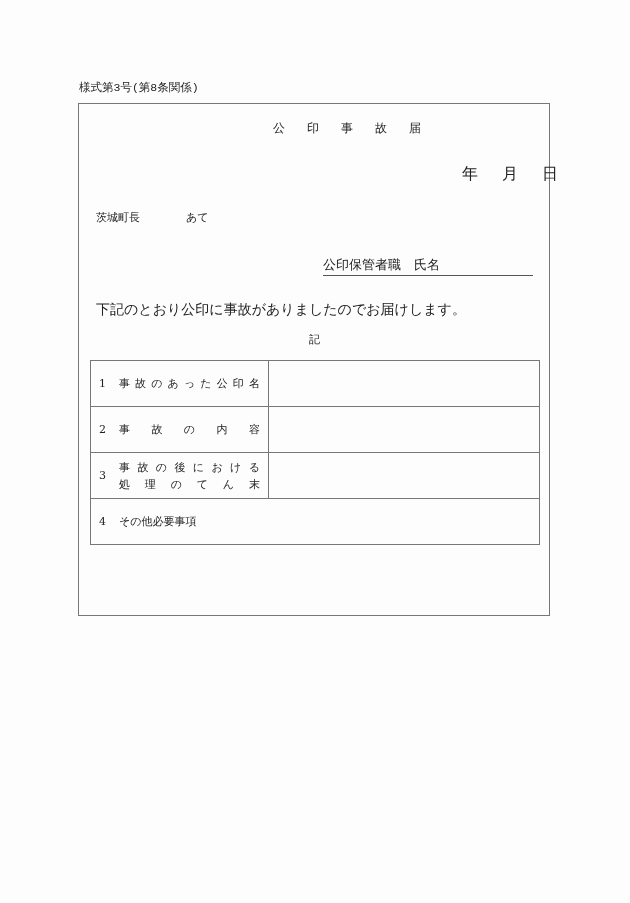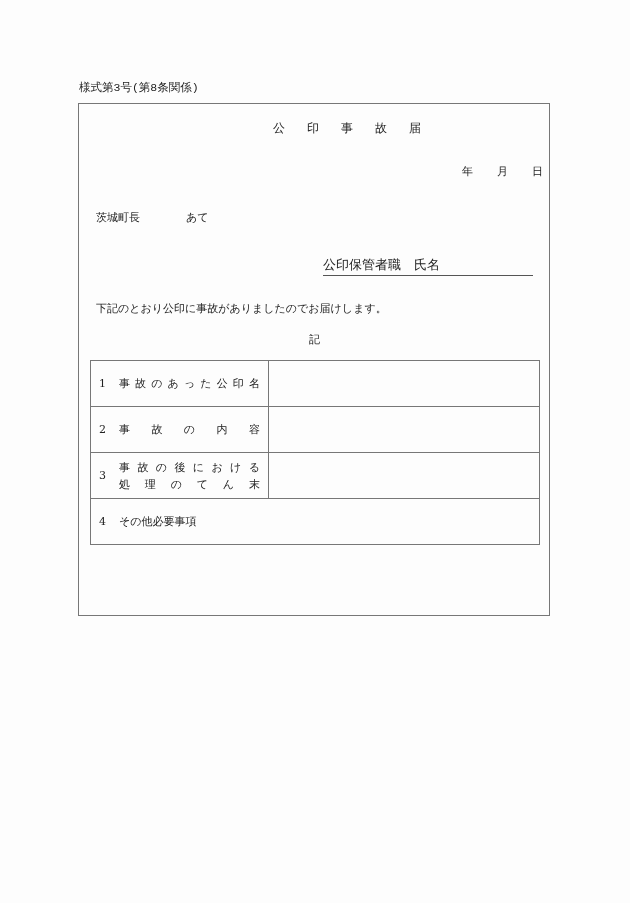--- a/index.html
+++ b/index.html
@@ -6,27 +6,27 @@
   body {
     width:630px; height:903px; background:#fdfdfd; position:relative;
     font-family:"DejaVu Serif","Liberation Serif",serif; color:#222;
     font-size:11px;
   }
   .abs { position:absolute; }
   .form-no { left:79px; top:80px; font-size:11.5px;font-family:Liberation Mono, monospace; }
   .outer { left:78px; top:103px; width:472px; height:513px; border:1px solid #777; box-sizing:border-box; }
   .title { left:0; top:120px; width:630px; text-align:center; font-size:12px;padding-left:32px; }
   .title span { display:inline-block; margin:0 11px; }
-  .date { left:462px; top:164px; font-size:11px; }
+  .date { left:462px; top:164px; font-size:16px; }
   .date span { display:inline-block; margin-right:24px; }
   .date span:last-child { margin-right:0; }
   .addr { left:96px; top:210px; font-size:11px; }
   .addr .ate { margin-left:46px;text-align:center; }
   .sign { left:323px; top:256px; width:210px; border-bottom:1px solid #555; font-size:13px; padding-bottom:1px; }
-  .body-text { left:96px; top:301px; font-size:11px; }
+  .body-text { left:96px; top:301px; font-size:14px; }
   .ki { left:309px; top:332px; font-size:11px; }
   table.items { position:absolute; left:90px; top:360px; width:450px; border-collapse:collapse; }
   table.items td { border:1px solid #777; font-size:11px; height:45px; padding:0; vertical-align:middle; }
   table.items td.label { width:177px; }
   .lbl { display:flex; align-items:center; padding-left:8px; }
   .num { width:20px; }
   .jt { display:flex; justify-content:space-between; width:141px; }
   .jt-wrap { display:flex; flex-direction:column; gap:2px; }
   .row4 { padding-left:8px; display:flex; align-items:center; }
   .row4 .num { width:20px; }

